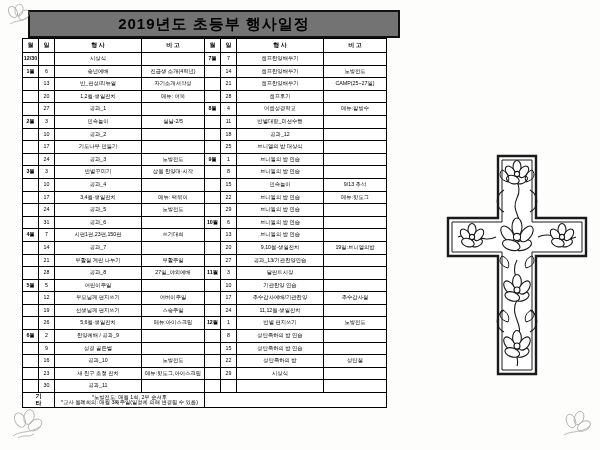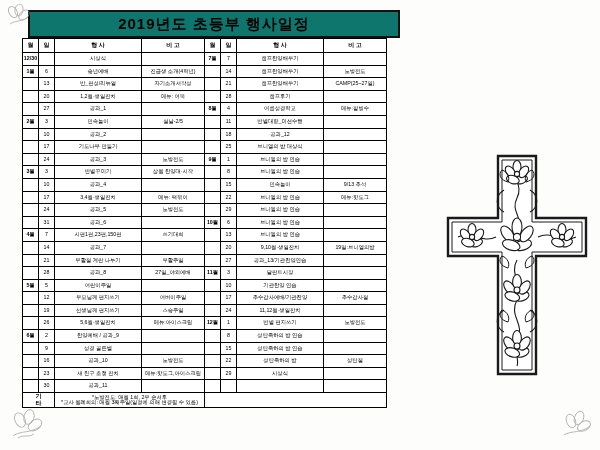--- a/index.html
+++ b/index.html
@@ -12,21 +12,21 @@
   }
   #page{
     position:absolute;left:0;top:0;width:600px;height:450px;
     background:#fdfdfb;
   }
   
   .title-wrap{
     position:absolute;left:28px;top:10px;width:368px;height:24px;
     border:2px solid #111;
     display:flex;align-items:center;justify-content:center;
-    background:#0f766e;
+    background:#737373;
   }
   .title-wrap .title{
     font-size:15px;font-weight:bold;letter-spacing:1px;color:#000;
     white-space:nowrap;
   }
   
   table.sched{
     position:absolute;left:22px;top:38px;
     border-collapse:collapse;
     background:#fff;

